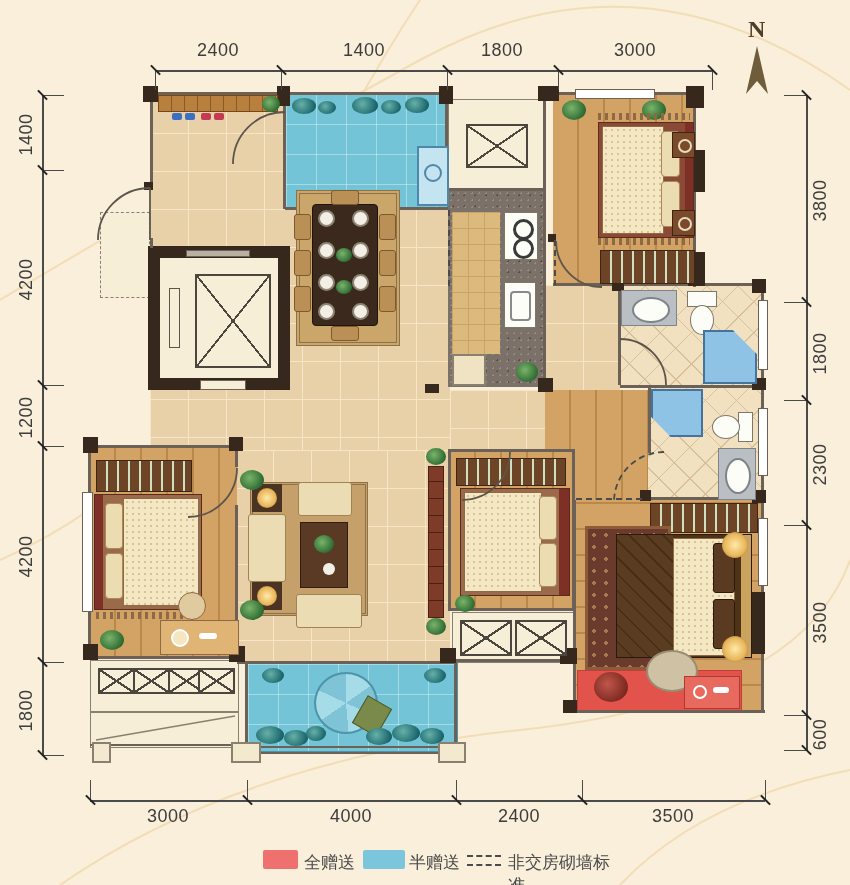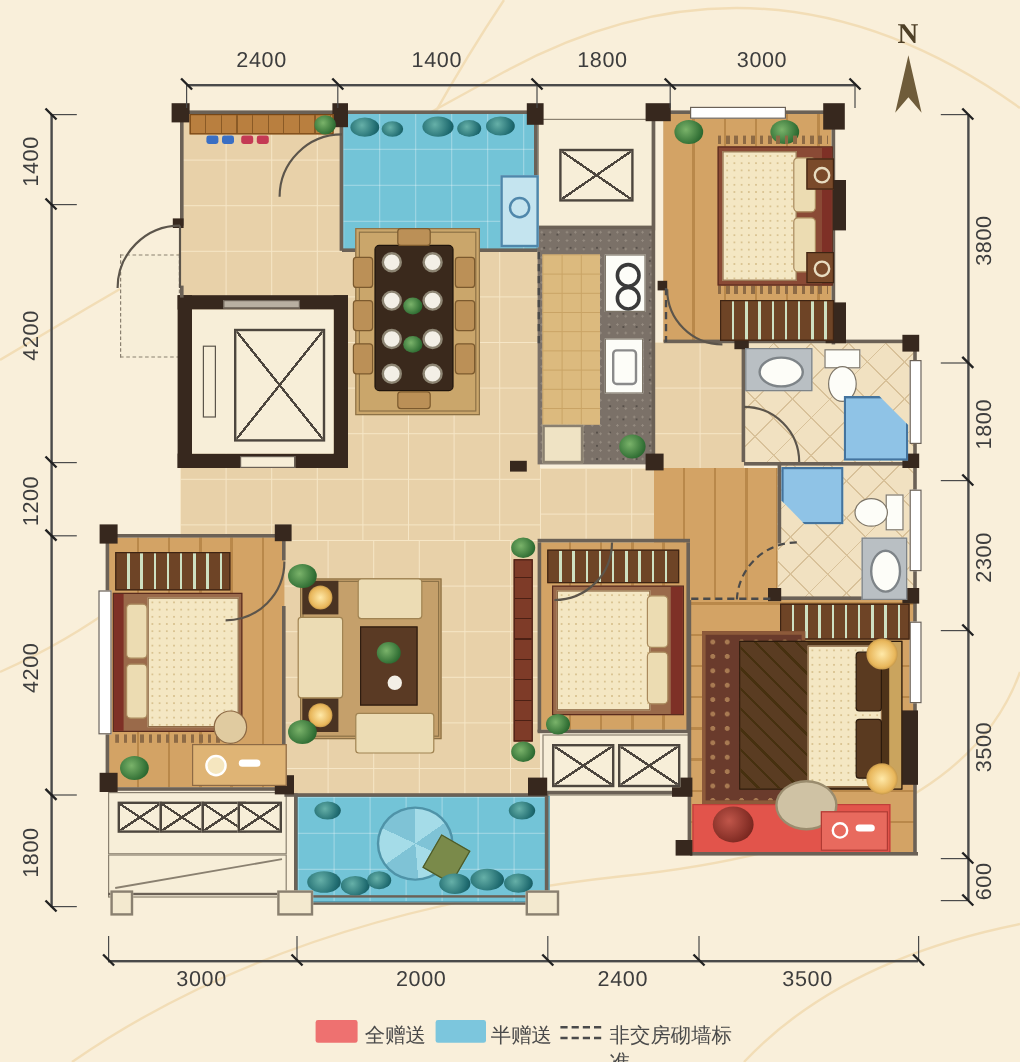--- a/index.html
+++ b/index.html
@@ -372,21 +372,21 @@
   <div class="abs dimline" style="left:247px;top:780px;width:1px;height:20px;"></div>
   <div class="abs dimline" style="left:456px;top:780px;width:1px;height:20px;"></div>
   <div class="abs dimline" style="left:582px;top:780px;width:1px;height:20px;"></div>
   <div class="abs dimline" style="left:765px;top:780px;width:1px;height:20px;"></div>
   <div class="abs tick" style="left:84px;top:799px;"></div>
   <div class="abs tick" style="left:241px;top:799px;"></div>
   <div class="abs tick" style="left:450px;top:799px;"></div>
   <div class="abs tick" style="left:576px;top:799px;"></div>
   <div class="abs tick" style="left:759px;top:799px;"></div>
   <div class="abs dimtxt" style="left:128px;top:806px;">3000</div>
-  <div class="abs dimtxt" style="left:311px;top:806px;">2000</div>
+  <div class="abs dimtxt" style="left:311px;top:806px;">4000</div>
   <div class="abs dimtxt" style="left:479px;top:806px;">2400</div>
   <div class="abs dimtxt" style="left:633px;top:806px;">3500</div>
 
   <div class="abs dimline" style="left:42px;top:95px;width:1.5px;height:660px;"></div>
   <div class="abs dimline" style="left:42px;top:95px;width:22px;height:1px;"></div>
   <div class="abs dimline" style="left:42px;top:170px;width:22px;height:1px;"></div>
   <div class="abs dimline" style="left:42px;top:385px;width:22px;height:1px;"></div>
   <div class="abs dimline" style="left:42px;top:446px;width:22px;height:1px;"></div>
   <div class="abs dimline" style="left:42px;top:662px;width:22px;height:1px;"></div>
   <div class="abs dimline" style="left:42px;top:755px;width:22px;height:1px;"></div>

